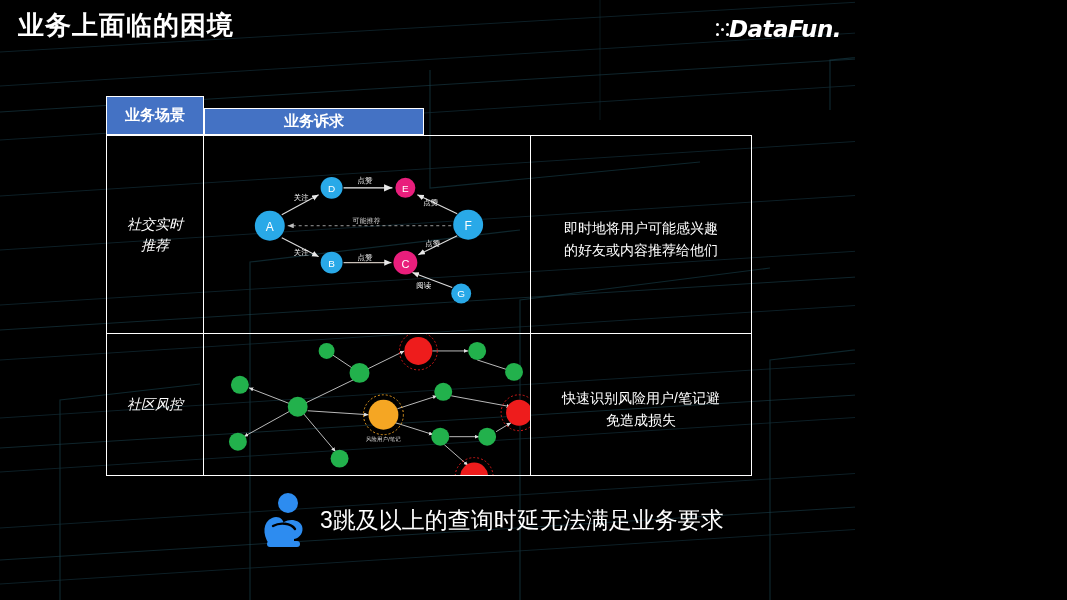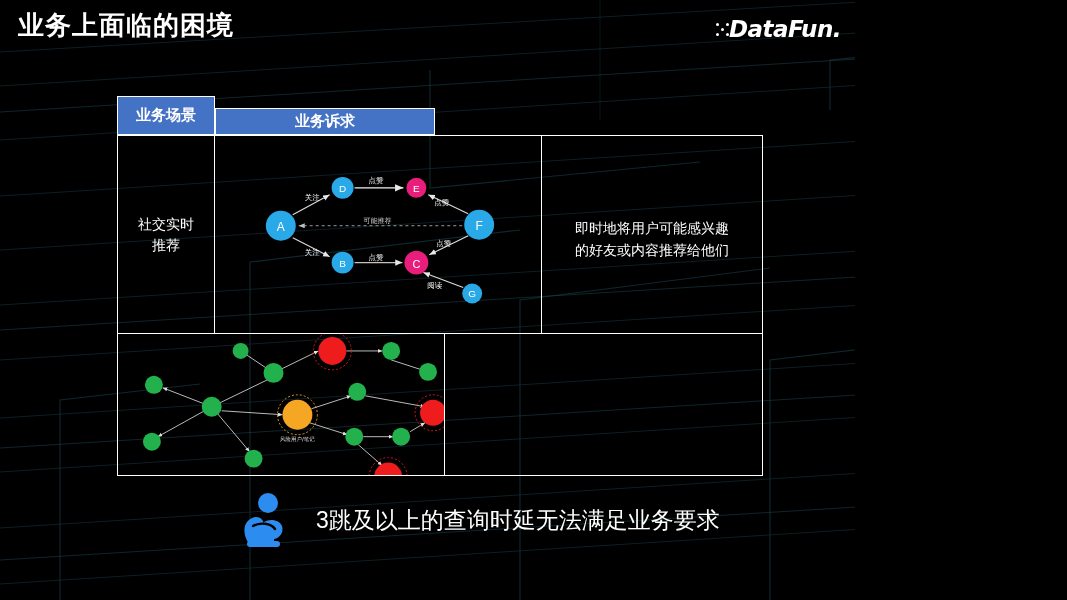--- a/index.html
+++ b/index.html
@@ -16,41 +16,41 @@
 
   
   .logo{position:absolute;right:14px;top:16px;display:flex;align-items:center;}
   .logo .dots{display:grid;grid-template-columns:repeat(3,3px);grid-template-rows:repeat(3,3px);gap:2px;}
   .logo .dots i{display:block;width:3px;height:3px;background:#fff;border-radius:50%;}
   .logo .dots i.off{background:transparent;}
   .logo .word{color:#fff;font-size:23px;font-style:italic;font-weight:bold;letter-spacing:-0.5px;
        font-family:"DejaVu Sans","Liberation Sans",sans-serif;}
 
   
-  .tbl{position:absolute;left:117px;top:96px;width:646px;height:380px;}
+  .tbl{position:absolute;left:106px;top:96px;width:646px;height:380px;}
   .thead{position:absolute;left:0;top:0;width:646px;height:39px;display:flex;}
   .th{background:#4472c4;color:#fff;font-size:15px;font-weight:bold;display:flex;align-items:center;justify-content:center;
       border:1px solid #ffffff;box-sizing:border-box;}
   .th.c1{width:98px;}
   .th.c2{width:328px;}
   .th.c3{width:220px;margin-top:12px;}
 
   .tbody{position:absolute;left:0;top:39px;width:646px;height:341px;border:1px solid #ffffff;box-sizing:border-box;}
   .row{position:absolute;left:0;width:100%;display:flex;box-sizing:border-box;}
   .row.r1{top:0;height:198px;border-bottom:1px solid #ffffff;}
   .row.r2{top:198px;height:141px;}
   .cell{box-sizing:border-box;display:flex;align-items:center;justify-content:center;color:#fff;}
-  .cell.c1{width:97px;border-right:1px solid #ffffff;font-size:14px;line-height:1.5;text-align:center;}
+  .cell.c1{width:97px;border-right:1px solid #ffffff;font-size:14px;line-height:1.5;text-align:center;font-style:italic;}
   .cell.c2{width:327px;border-right:1px solid #ffffff;position:relative;}
   .cell.c3{width:220px;font-size:14px;line-height:1.55;text-align:center;padding:0 6px;margin-top:10px;}
 
   .graph{position:absolute;inset:0;}
 
   
-  .footer{position:absolute;left:240px;top:492px;display:flex;align-items:center;gap:30px;}
+  .footer{position:absolute;left:260px;top:492px;display:flex;align-items:center;gap:14px;}
   .footer .note{color:#ffffff;font-size:23px;}
   .person{width:46px;height:56px;}
 
   text{user-select:none;}
 </style>
 </head>
 <body>
 
 <div class="slide">
 
@@ -177,20 +177,21 @@
 
         <div class="cell c3">
           <span>
             <span>即时地将用户可能感兴趣</span><br>
             <span>的好友或内容推荐给他们</span>
           </span>
         </div>
       </div>
 
       <div class="row r2">
+        <div class="cell c1">社区风控</div>
 
         <div class="cell c2">
           <svg class="graph" viewBox="0 0 327 141">
             <defs>
               <marker id="ar2" markerWidth="6" markerHeight="6" refX="5" refY="2.2" orient="auto">
                 <path d="M0,0 L5,2.2 L0,4.4 z" fill="#e0e0e0"></path>
               </marker>
             </defs>
             <g transform="translate(8,-9)">
 
@@ -231,20 +232,26 @@
               <circle cx="229" cy="112" r="9" fill="#22b14c"></circle>
               <circle cx="276" cy="112" r="9" fill="#22b14c"></circle>
               <circle cx="128" cy="134" r="9" fill="#22b14c"></circle>
               <circle cx="263" cy="152" r="14" fill="#ee1c1c"></circle>
 
               <text x="172" y="116" text-anchor="middle" font-size="5.5" fill="#d8d8d8" font-family="DejaVu Sans, sans-serif">风险用户/笔记</text>
             </g>
           </svg>
         </div>
 
+        <div class="cell c3">
+          <span>
+            <span>快速识别风险用户/笔记避</span><br>
+            <span>免造成损失</span>
+          </span>
+        </div>
       </div>
 
     </div>
   </div>
 
   <div class="footer">
     <svg class="person" viewBox="0 0 46 56">
       <circle cx="28" cy="11" r="10" fill="#2d8cf0"></circle>
       <path d="M9 52 C2 42 3 30 12 26 C18 23 24 27 24 33 L24 52 Z" fill="#2d8cf0"></path>
       <path d="M24 30 C30 26 40 28 42 34 C44 40 40 46 34 47 L34 52 L24 52 Z" fill="#2d8cf0"></path>

